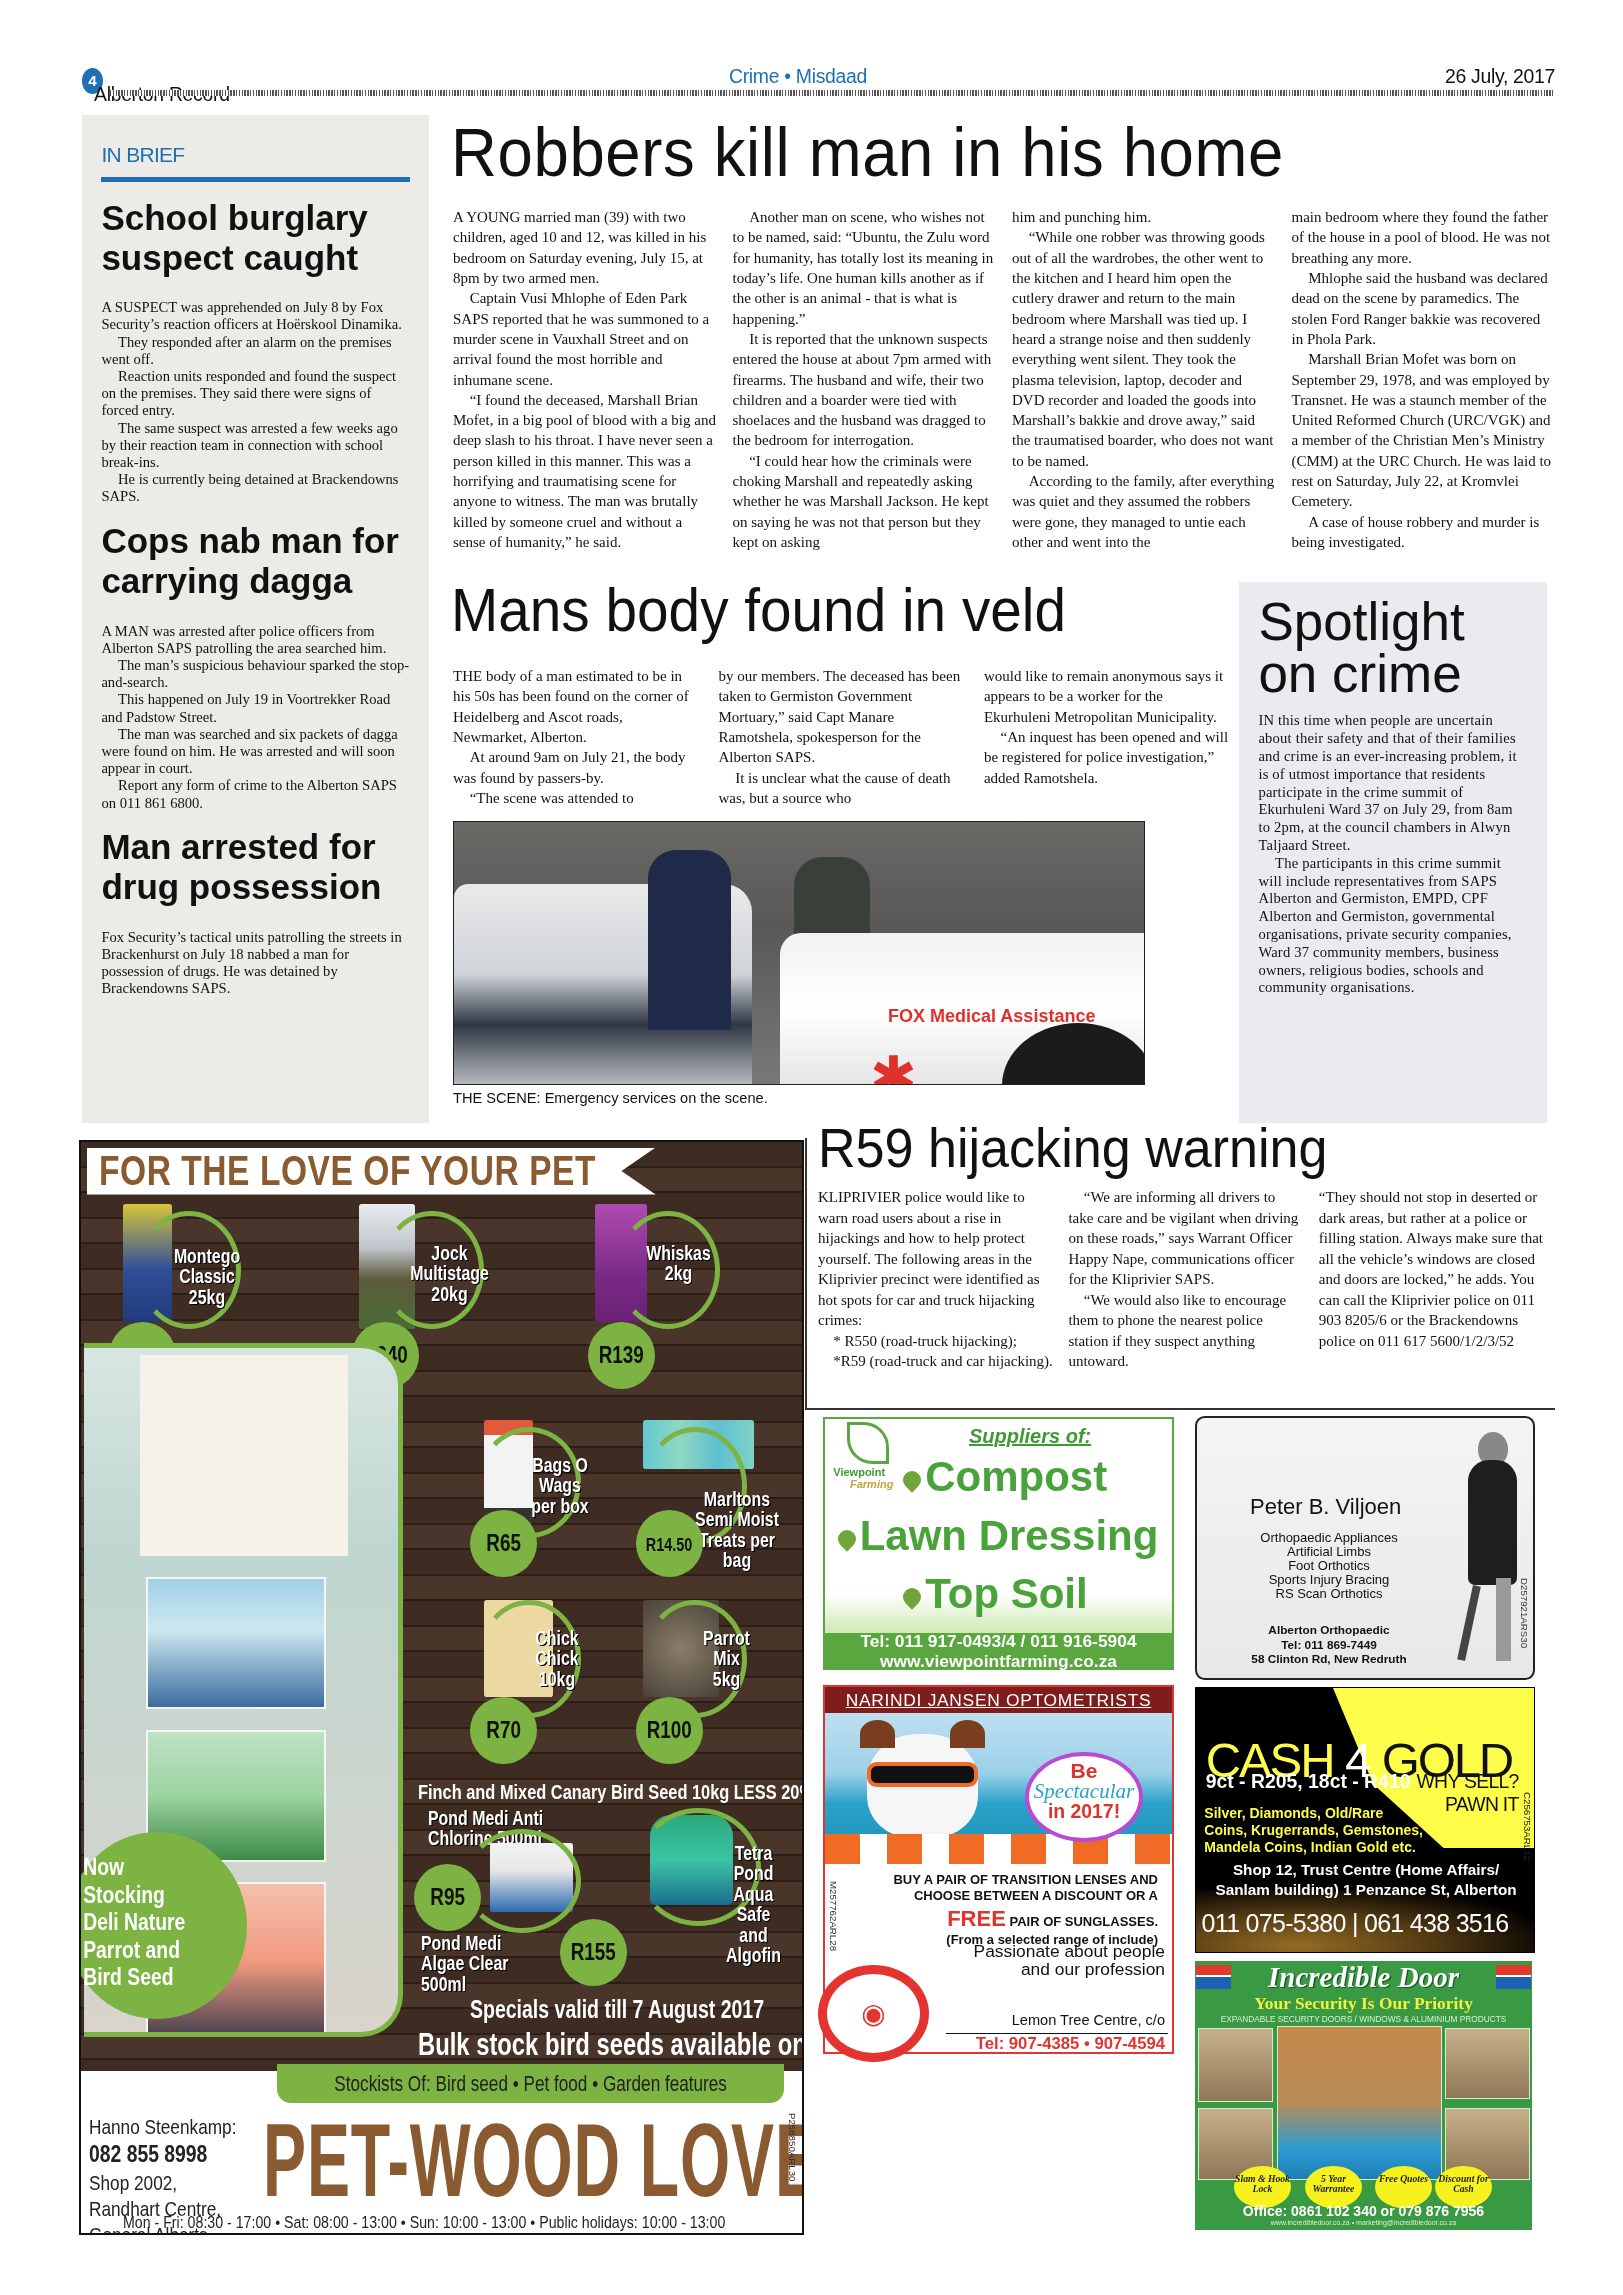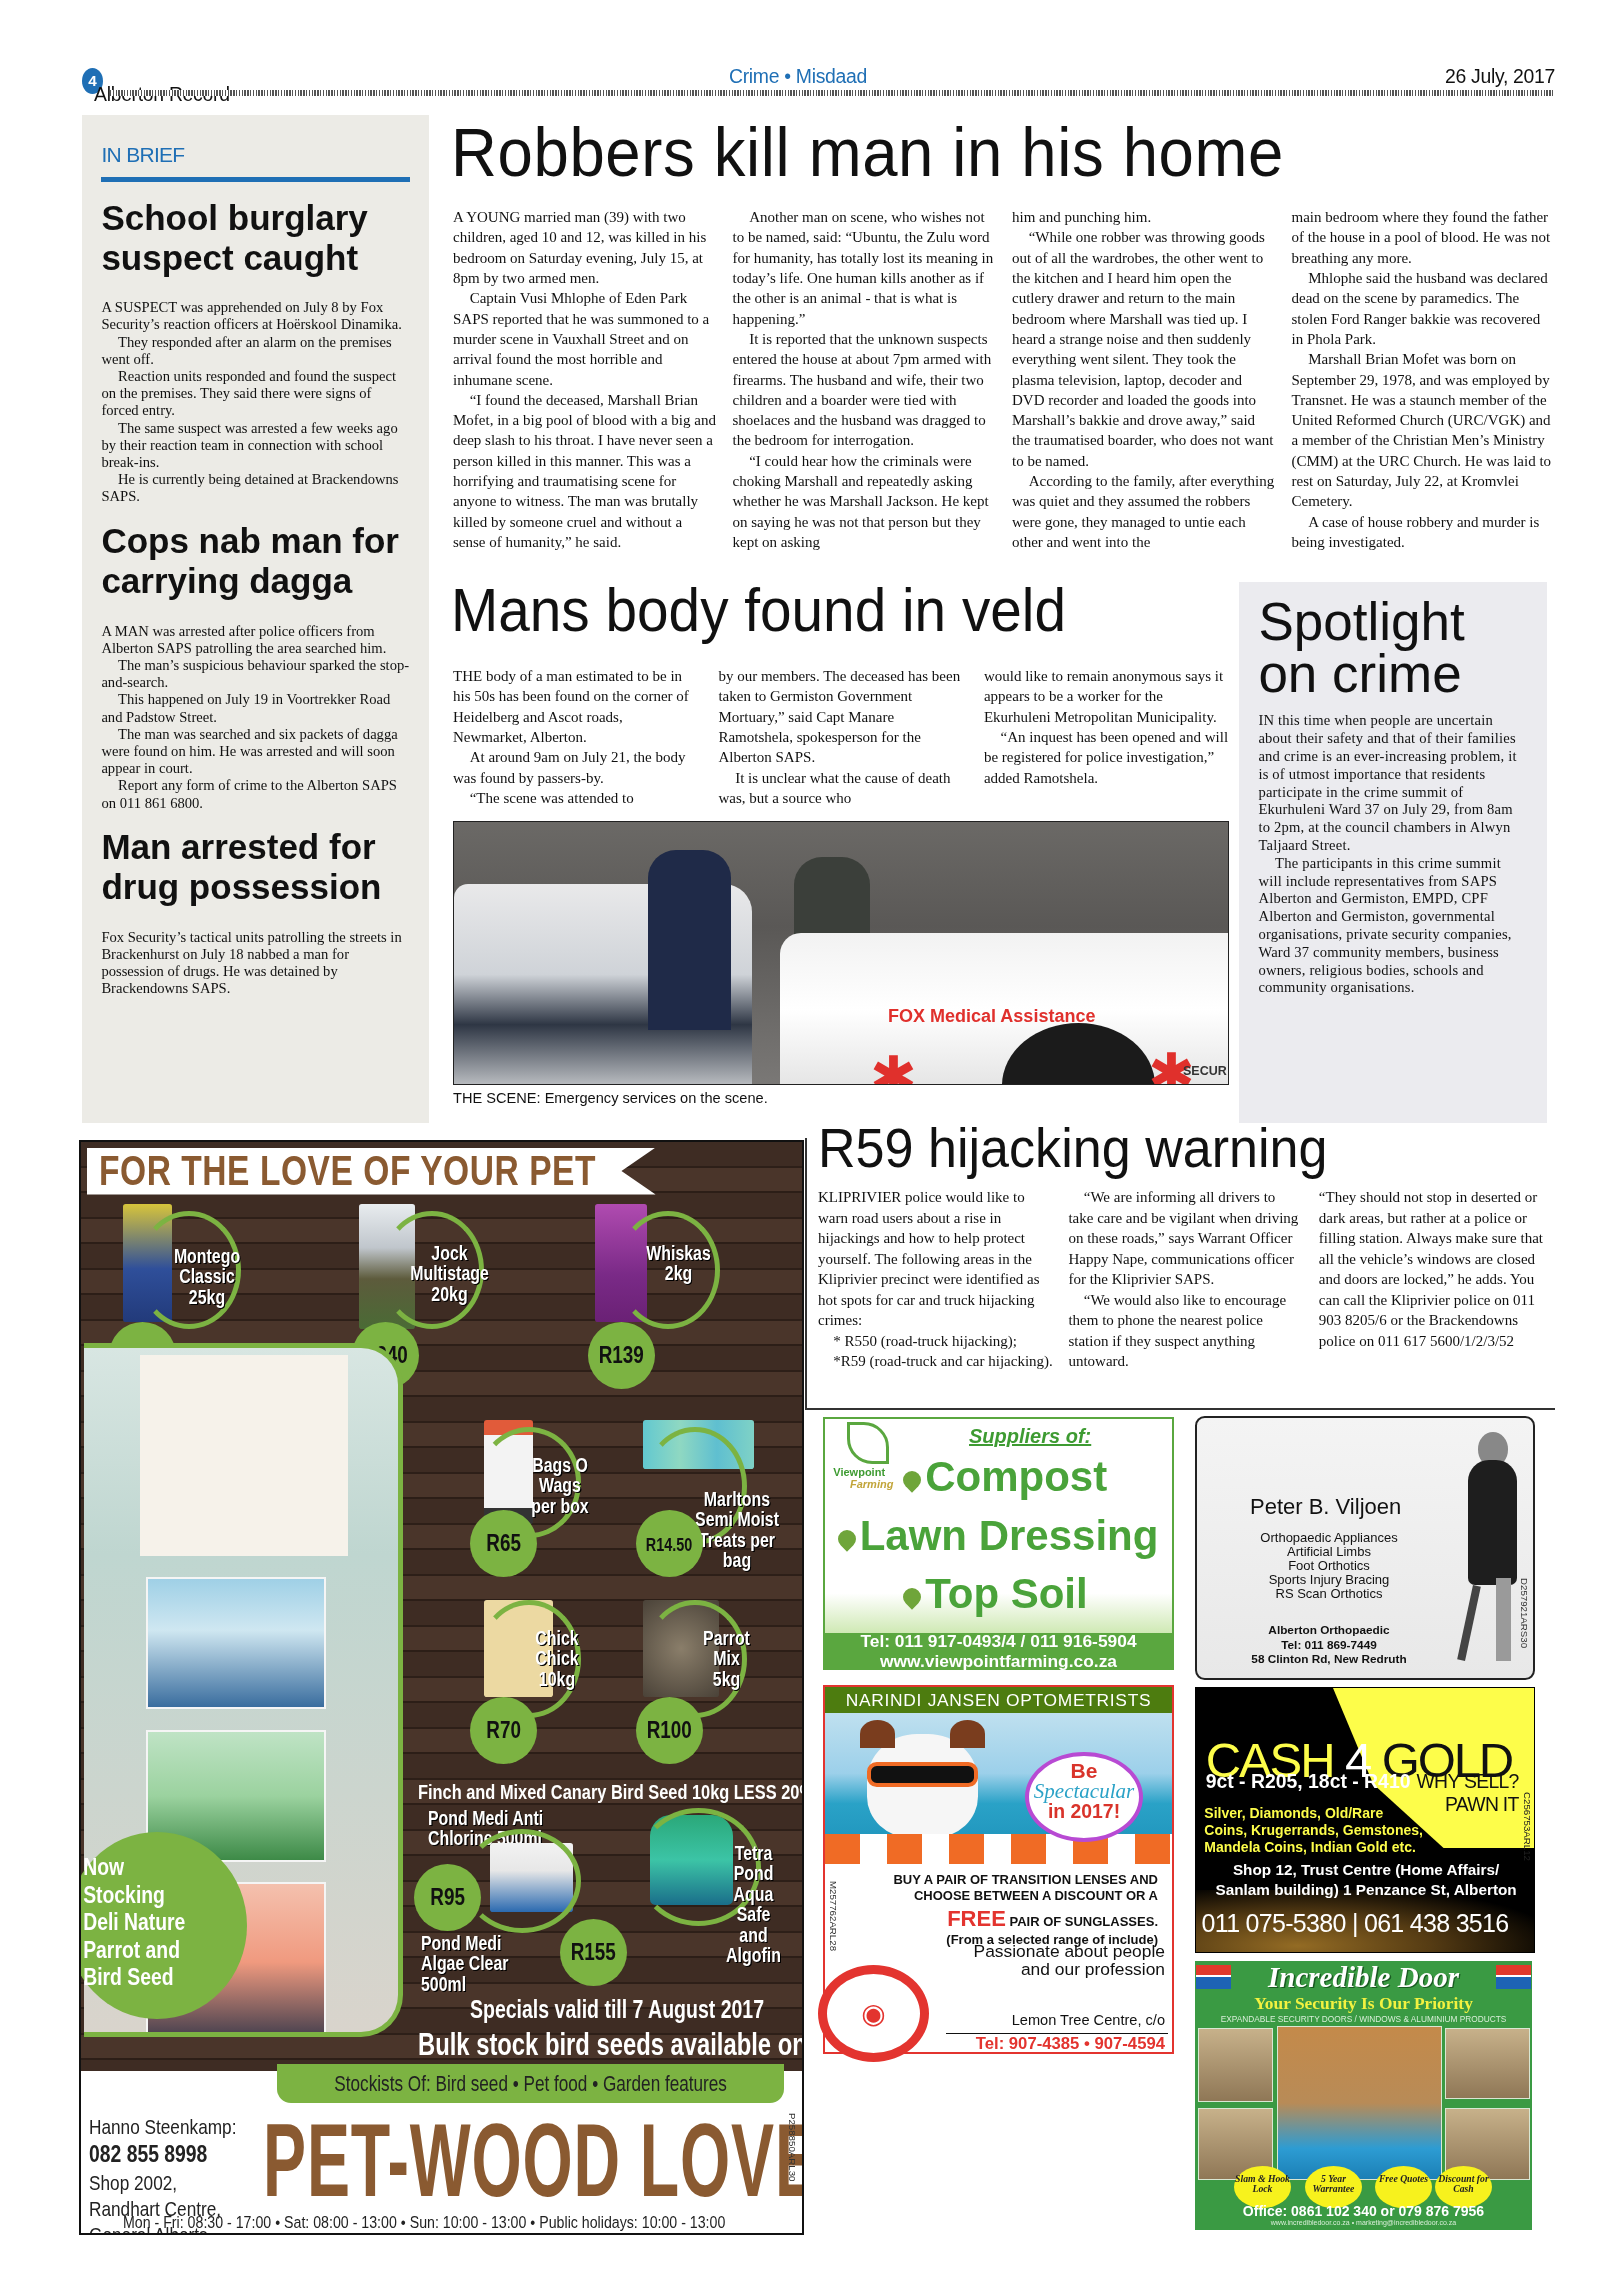--- a/index.html
+++ b/index.html
@@ -27,21 +27,21 @@
   
   .lead-title { left: 451px; top: 118px; font: 69px/1 "Liberation Sans", sans-serif; letter-spacing: 0.7px; transform: scaleX(0.92); transform-origin: left; white-space: nowrap; }
   .cols4 { left: 453px; top: 207px; width: 1102px; display: grid; grid-template-columns: repeat(4, 1fr); column-gap: 16px; font: 15px/1.355 "Liberation Serif", serif; }
   .cols4 p, .cols3 p, .spot p { text-indent: 16.7px; }
   .cols4 p.first, .cols3 p.first, .spot p.first { text-indent: 0; }
 
   
   .second-title { left: 451px; top: 580px; font: 61px/1 "Liberation Sans", sans-serif; white-space: nowrap; transform: scaleX(0.93); transform-origin: left; }
   .cols3 { left: 453px; top: 666px; width: 777px; display: grid; grid-template-columns: repeat(3, 1fr); column-gap: 19.4px; font: 15px/1.355 "Liberation Serif", serif; }
 
-  .photo { left: 453px; top: 821px; width: 776px; height: 264px; border: 1.4px solid #222; background: linear-gradient(180deg,#6b6966 0%,#5a5856 40%,#7a7876 100%); overflow: hidden; }
+  .photo { left: 453px; top: 821px; width: 692px; height: 264px; border: 1.4px solid #222; background: linear-gradient(180deg,#6b6966 0%,#5a5856 40%,#7a7876 100%); overflow: hidden; }
   .photo .car1 { position:absolute; left:0; top:62px; width:298px; height:201px; background: linear-gradient(180deg,#e9e9ea 0%,#cfd3d8 45%,#2e3644 70%,#b9bcc0 100%); border-radius: 14px 28px 0 0; }
   .photo .car2 { position:absolute; left:326px; top:111px; width:450px; height:153px; background: linear-gradient(180deg,#f2f2f2 0%, #ffffff 50%, #e5e5e5 100%); border-radius: 21px 0 0 0; }
   .photo .wheel { position:absolute; left:548px; top:201px; width:153px; height:125px; border-radius:50%; background:#1b1b1b; }
   .photo .car2-text { position:absolute; left:434px; top:184px; font: bold 18px "Liberation Sans", sans-serif; color:#e0302c; }
   .photo .cross { position:absolute; color:#e0302c; font: bold 56px "DejaVu Sans", sans-serif; }
   .photo .person { position:absolute; background:#1f2a48; border-radius: 28px 28px 0 0; }
   .photo-caption { left: 453px; top: 1090px; font: 14.6px "Liberation Sans", sans-serif; }
 
   
   .spot { left: 1239px; top: 582px; width: 308px; height: 541px; background: #ebebef; padding: 14px 19.4px; }
@@ -101,21 +101,21 @@
   .ortho-list { position:absolute; left: 28px; top: 113px; width: 208px; font: 13px/1.08 "Liberation Sans", sans-serif; text-align:center; }
   .ortho-contact { position:absolute; left: 28px; top: 205px; width: 208px; font: bold 11.8px/1.25 "Liberation Sans", sans-serif; text-align:center; }
   .ortho-fig { position:absolute; left: 257px; top: 14px; width: 69px; height: 236px; }
   .ortho-fig .body { position:absolute; left: 14px; top: 28px; width: 49px; height: 125px; background:#1e1e1e; border-radius: 21px 21px 7px 7px; }
   .ortho-fig .head { position:absolute; left: 23.6px; top: 0; width: 30.5px; height: 35px; background:#888; border-radius: 50%; }
   .ortho-fig .leg { position:absolute; left: 42px; top: 146px; width: 15.3px; height: 83px; background:#9a9a9a; }
   .ortho-fig .blade { position:absolute; left: 11px; top: 153px; width: 8.3px; height: 76px; background:#444; transform: rotate(12deg); }
 
   
   .opto { left: 823px; top: 1685px; width: 351px; height: 369px; border: 2.8px solid #e3342f; background: #fff; }
-  .opto-head { position:absolute; left:0; top:0; width: 100%; height: 26px; background:#4d7c0f; color:#fff; font: 17.4px/26px "Liberation Sans", sans-serif; text-align:center; letter-spacing: 0.7px; }
+  .opto-head { position:absolute; left:0; top:0; width: 100%; height: 26px; background:#7f1d1d; color:#fff; font: 17.4px/26px "Liberation Sans", sans-serif; text-align:center; letter-spacing: 0.7px; text-decoration: underline; }
   .opto-img { position:absolute; left: 0; top: 26px; width: 100%; height: 151px; background: linear-gradient(180deg,#bfe0ef 0%,#9cd0ea 40%,#2aa2c7 60%,#1b8fb8 100%); overflow: hidden; }
   .opto-dog { position:absolute; left: 42px; top: 21px; width: 111px; height: 104px; background: #f6f6f6; border-radius: 45% 45% 40% 40%; }
   .opto-dog .ear { position:absolute; top: -14px; width: 35px; height: 28px; background:#7a3d1e; border-radius: 50% 50% 0 0; }
   .opto-glasses { position:absolute; left: 42px; top: 49px; width: 111px; height: 25px; border: 4.2px solid #f06b25; border-radius: 9.7px; background:#111; }
   .opto-chair { position:absolute; left: 0; top: 121px; width: 100%; height: 31px; background: repeating-linear-gradient(90deg,#f06b25 0 35px,#fff 35px 62px); }
   .opto-badge { position:absolute; left: 200px; top: 39px; width: 118px; height: 90px; border-radius: 50%; border: 4.2px solid #b84ad3; background:#fff; text-align:center; padding-top: 4.2px; }
   .opto-badge .be { font: bold 21px/1 "Liberation Sans", sans-serif; color:#d9342b; }
   .opto-badge .spec { font: italic 21px/1 "Liberation Serif", serif; color:#2aa2c7; }
   .opto-badge .yr { font: bold 19.4px/1 "Liberation Sans", sans-serif; color:#d9342b; }
   .opto-offer { position:absolute; left: 14px; top: 185px; width: 319px; font: bold 13px/1.25 "Liberation Sans", sans-serif; text-align:right; }

